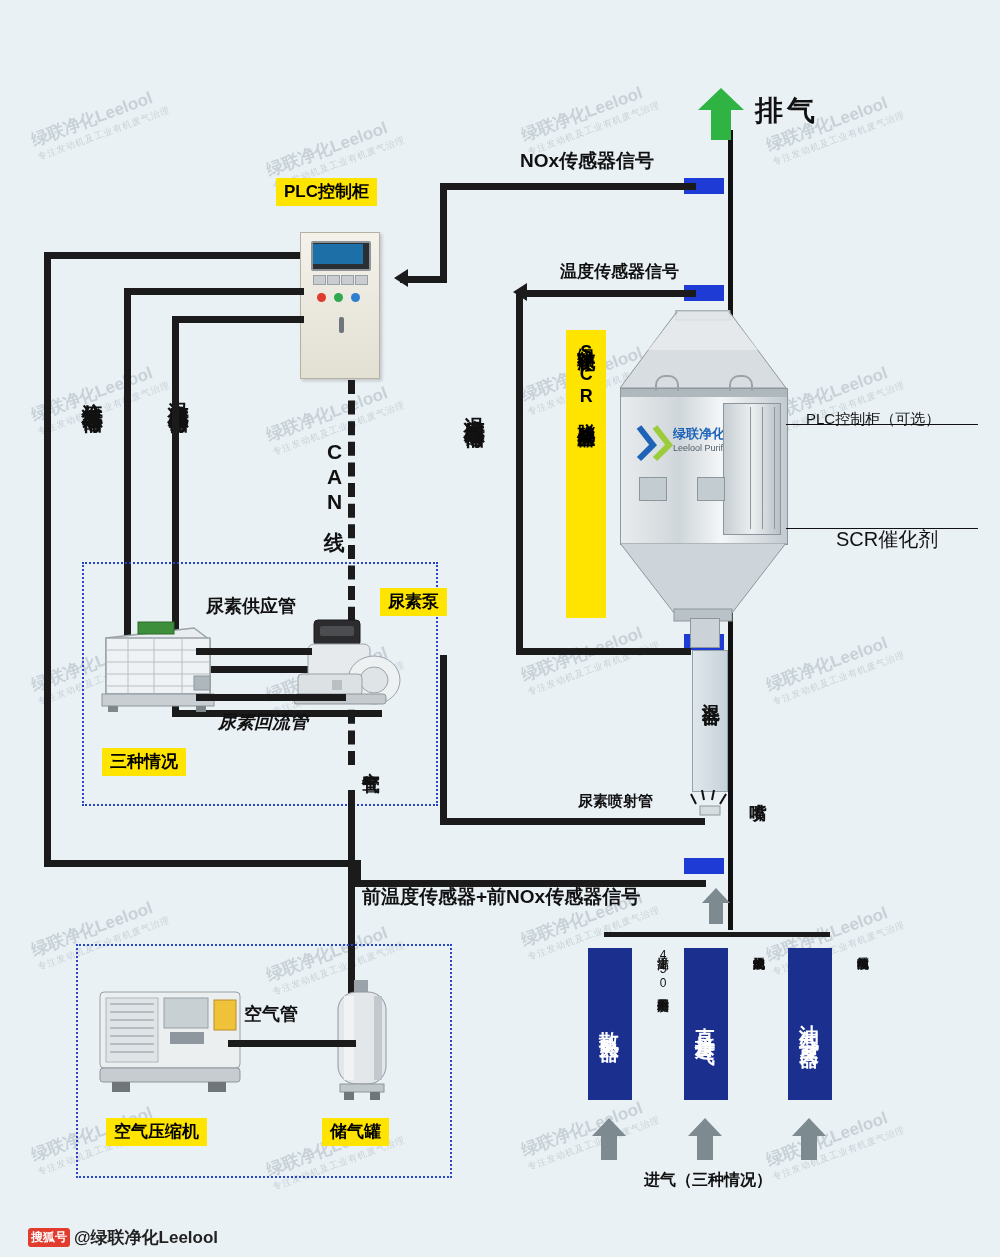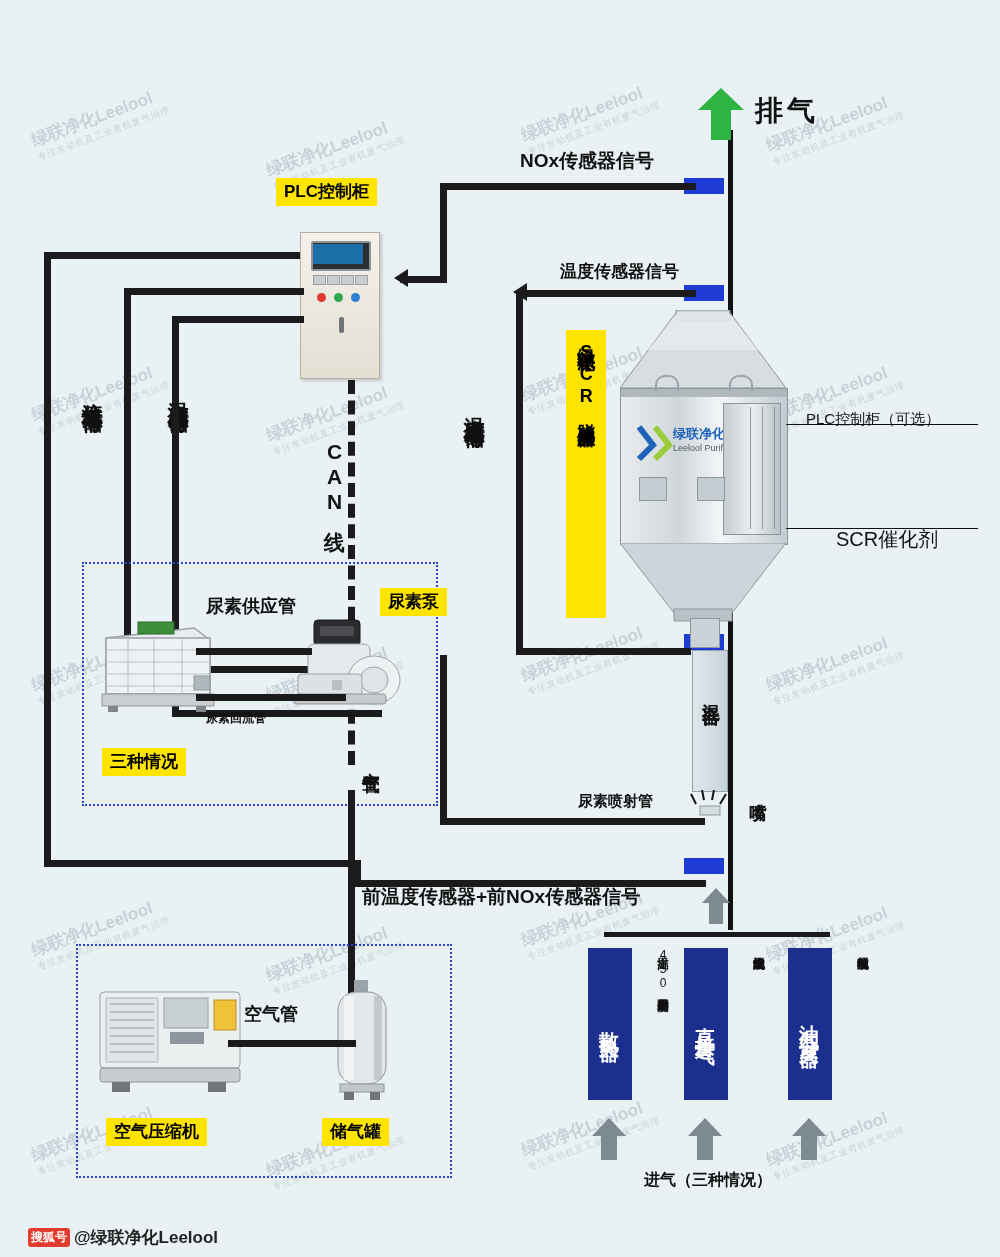--- a/index.html
+++ b/index.html
@@ -238,21 +238,21 @@
       <ellipse cx="86" cy="62" rx="26" ry="24" fill="#eef1f2" stroke="#9aa3a9"></ellipse>
       <ellipse cx="86" cy="62" rx="14" ry="13" fill="#dfe4e7" stroke="#9aa3a9"></ellipse>
       <rect x="10" y="56" width="64" height="22" rx="4" fill="#dce1e4" stroke="#9aa3a9"></rect>
       <rect x="6" y="76" width="92" height="10" rx="3" fill="#c4cacd" stroke="#8e979d"></rect>
       <rect x="44" y="62" width="10" height="10" fill="#b9c0c4"></rect>
     </svg>
   </div>
   <div class="lblY" style="left:380px;top:588px;">尿素泵</div>
 
   <div class="lbl" style="left:206px;top:596px;font-size:18px;font-weight:bold;">尿素供应管</div>
-  <div class="lbl" style="left:206px;top:712px;font-size:12px;font-weight:bold;">尿素回流管</div>
+  <div class="lbl" style="left:218px;top:712px;font-size:18px;font-weight:bold;font-style:italic;">尿素回流管</div>
   <div class="pipe pipeH" style="left:196px;top:648px;width:116px;"></div>
   <div class="pipe pipeH" style="left:196px;top:694px;width:150px;"></div>
 
   <div class="pipe pipeV" style="left:348px;top:790px;height:250px;"></div>
   <div class="lbl vtext" style="left:360px;top:758px;font-size:18px;font-weight:bold;letter-spacing:2px;">空气管</div>
 
   <div class="dotbox" style="left:76px;top:944px;width:372px;height:230px;"></div>
 
   <div style="position:absolute;left:96px;top:986px;width:148px;height:110px;">
     <svg width="148" height="110" viewBox="0 0 148 110">

